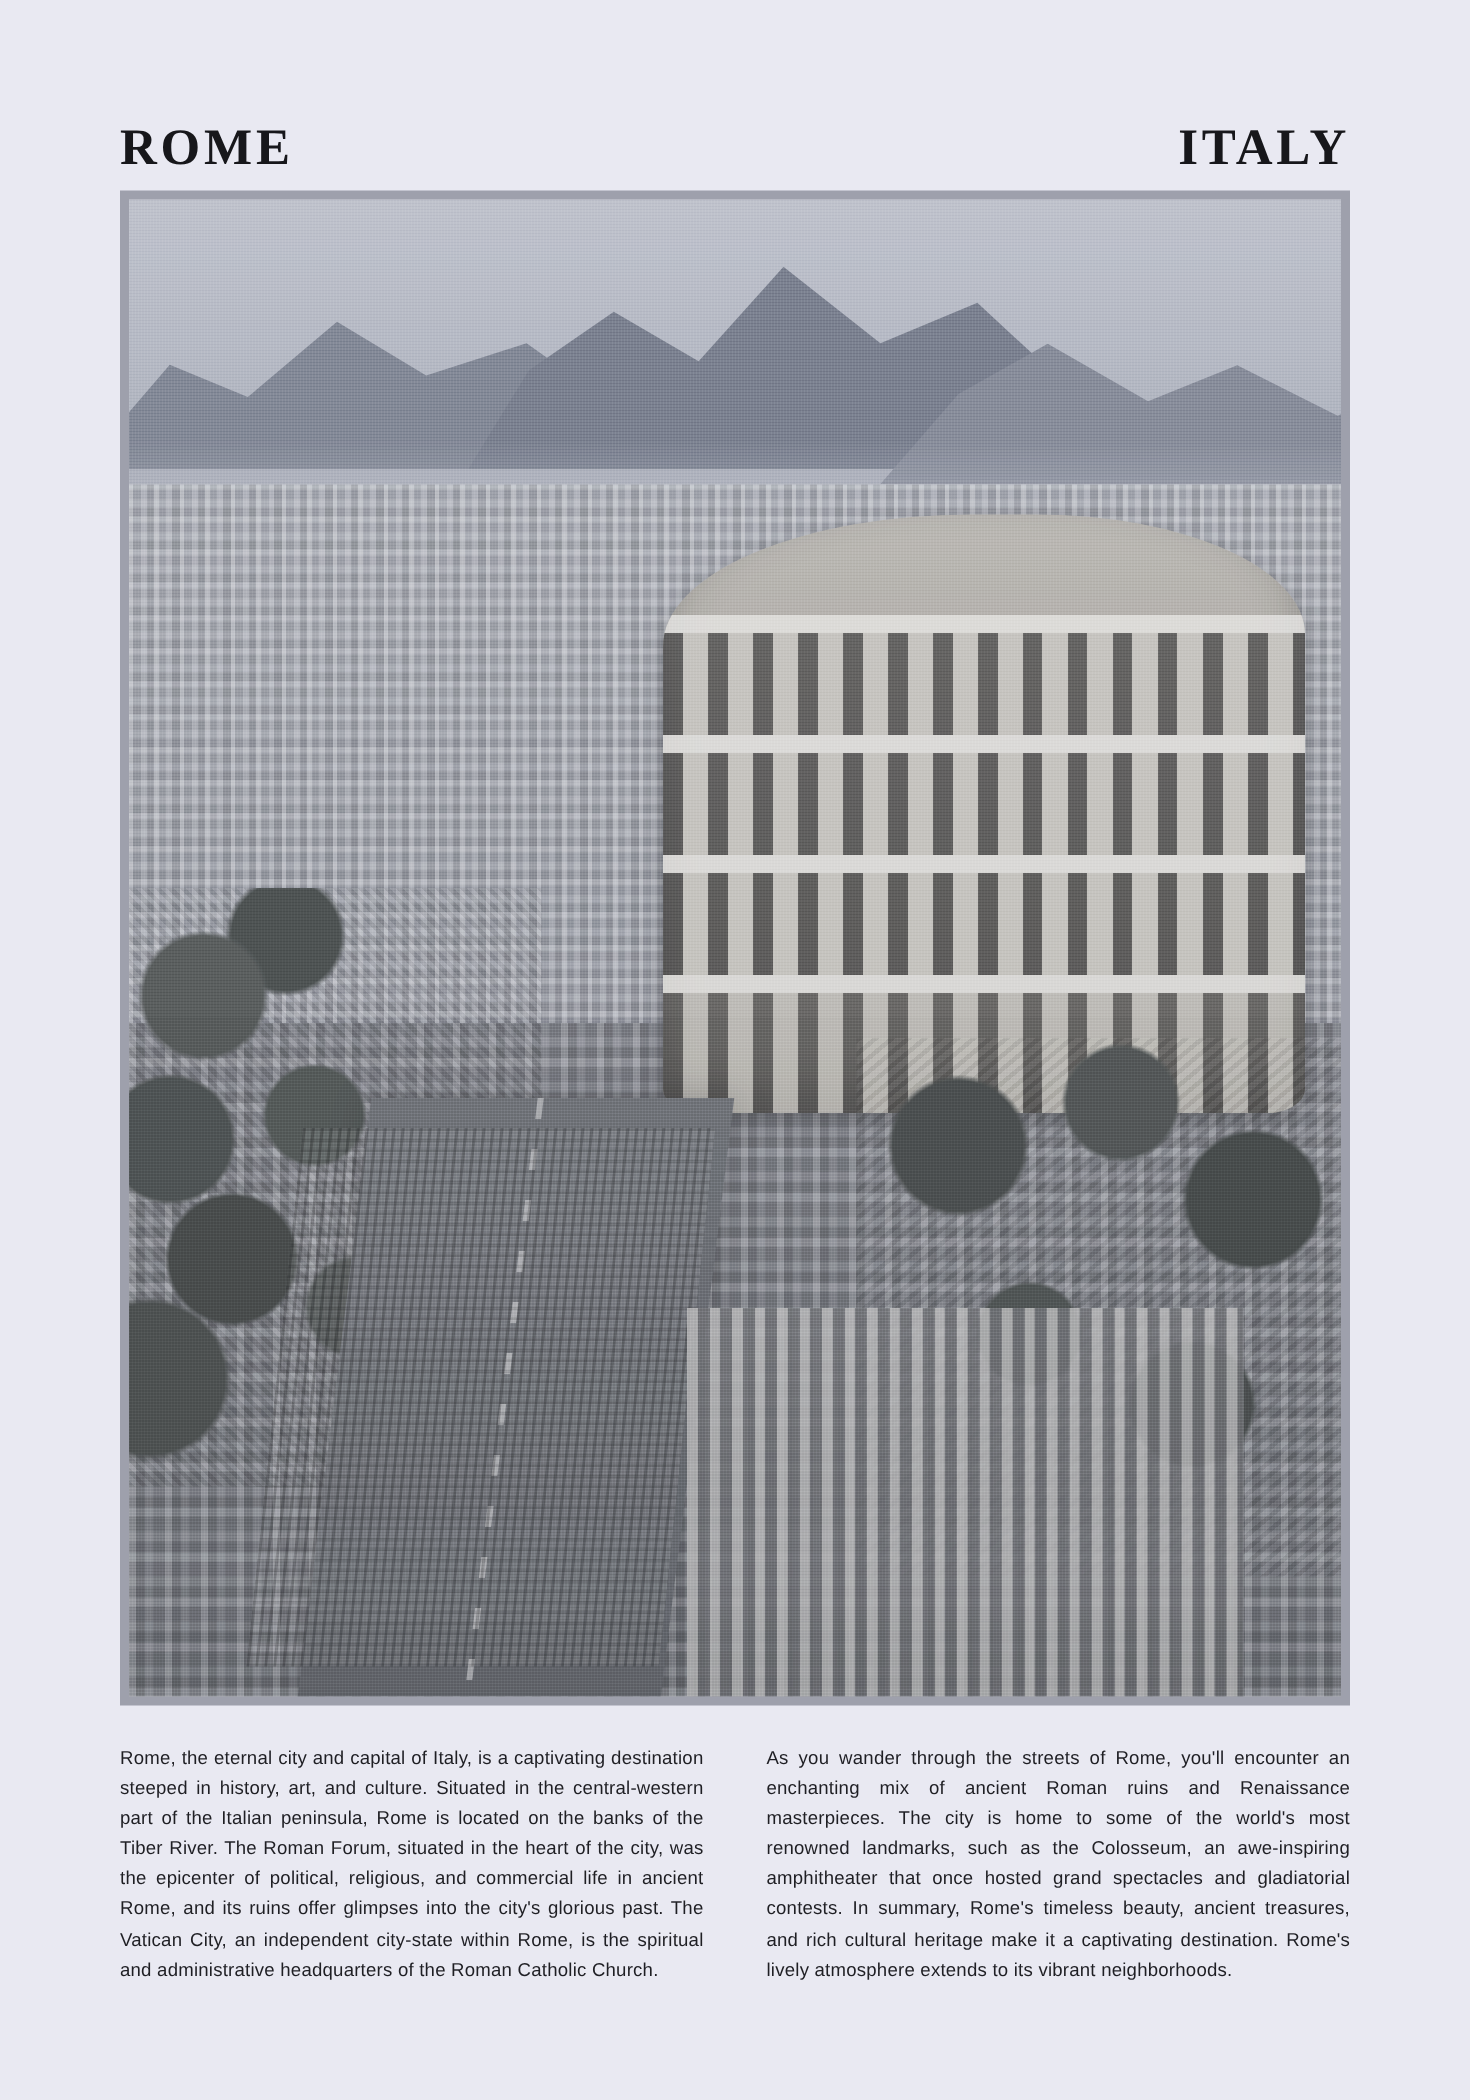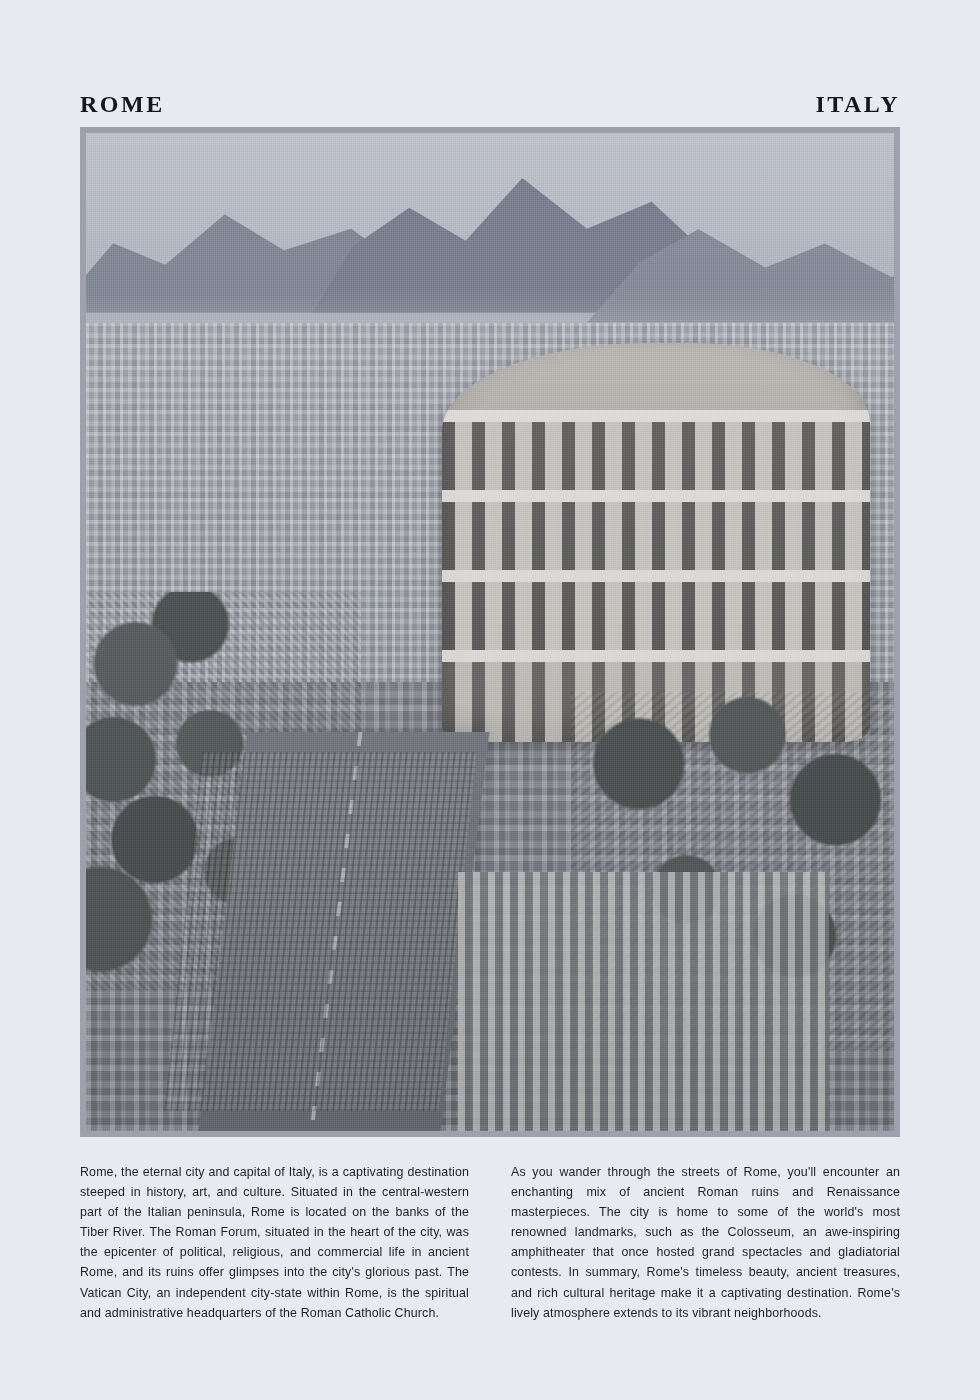--- a/index.html
+++ b/index.html
@@ -31,21 +31,21 @@
     right: 80px;
     height: 44px;
     display: flex;
     align-items: flex-end;
     justify-content: space-between;
   }
   .header .city,
   .header .country {
     font-family: "Liberation Serif", serif;
     font-weight: 700;
-    font-size: 24px;
+    font-size: 34px;
     letter-spacing: 2.5px;
     line-height: 1;
     color: #17171b;
   }
 
   
   .photo-frame {
     position: absolute;
     top: 127px;
     left: 80px;

